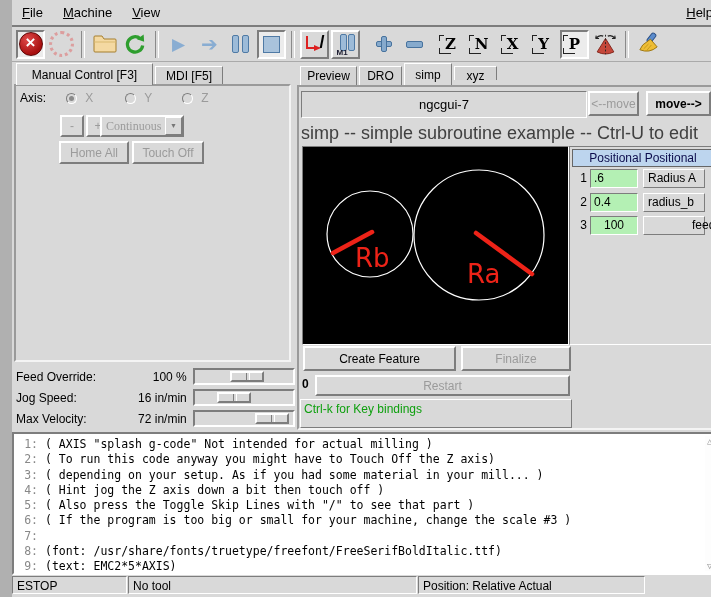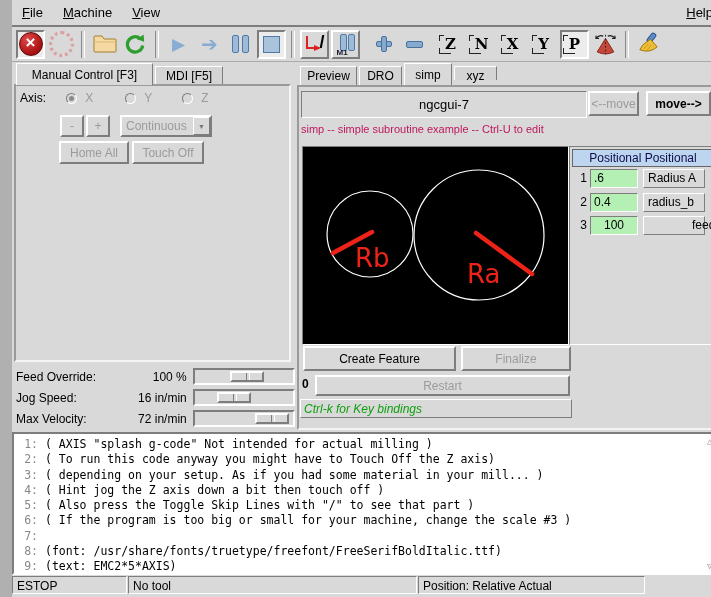--- a/index.html
+++ b/index.html
@@ -73,21 +73,21 @@
      justify-content:center;font-size:7px;color:#777;}
   
   .sliderrow{position:absolute;left:0;width:283px;height:21px;display:flex;align-items:center;}
   .sl-label{padding-left:4px;width:108px;}
   .sl-value{width:64px;text-align:right;padding-right:6px;}
   .trough{position:relative;width:103px;height:17px;box-sizing:border-box;}
   .handle{position:absolute;top:1px;width:34px;height:11px;box-sizing:border-box;}
   .handle::after{content:"";position:absolute;left:14px;top:0;width:2px;height:100%;
      border-left:1px solid #7d7d7d;border-right:1px solid #fff;}
   
-  .subtitle{color:#be185d;font-size:11px;}
+  .subtitle{color:#404040;font-size:18px;}
   .params-header{background:#bdd5ee;border:1px solid #666;color:#0d0d4d;text-align:center;}
   .pentry{background:#b4f0b4;border:1px solid;border-color:#7d7d7d #fff #fff #7d7d7d;
      padding:1px 3px;box-sizing:border-box;}
   .pname{border:1px solid;border-color:#fff #7d7d7d #7d7d7d #fff;background:#d9d9d9;
      padding:1px 4px;box-sizing:border-box;}
   .hint{color:#0fa00f;}
   
   .gcode{position:absolute;left:0;top:432px;width:711px;height:143px;background:#fff;
      border:2px solid;border-color:#7d7d7d #fff #fff #7d7d7d;box-sizing:border-box;
      font-family:"DejaVu Sans Mono","Liberation Mono",monospace;font-size:11.5px;
@@ -225,21 +225,21 @@
         <span class="radio"></span>
         <span class="dis" style="margin-left:5px;">Y</span>
       </span>
       <span style="position:absolute;left:170px;top:29px;">
         <span class="radio"></span>
         <span class="dis" style="margin-left:5px;">Z</span>
       </span>
 
       <div class="btn raised dis" style="position:absolute;left:48px;top:53px;width:24px;height:22px;">-</div>
       <div class="btn raised dis" style="position:absolute;left:74px;top:53px;width:24px;height:22px;">+</div>
-      <div class="combo raised" style="left:108px;top:53px;width:92px;height:22px;">
+      <div class="combo raised" style="left:88px;top:53px;width:84px;height:22px;font-family:Liberation Serif, serif;">
         <span class="dis" style="padding-left:4px;">Continuous</span>
         <span class="arrowbox raised1">▼</span>
       </div>
 
       <div class="btn raised dis" style="position:absolute;left:47px;top:79px;width:70px;height:23px;">Home All</div>
       <div class="btn raised dis" style="position:absolute;left:120px;top:79px;width:72px;height:23px;">Touch Off</div>
 
       <div class="sliderrow" style="top:304px;">
         <span class="sl-label">Feed Override:</span>
         <span class="sl-value">100 %</span>
@@ -303,22 +303,22 @@
         <div class="pentry" style="position:absolute;left:20px;top:69px;width:48px;height:19px;text-align:center;">100</div>
         <div class="pname" style="position:absolute;left:73px;top:69px;width:62px;height:19px;padding-left:48px;">feedrate</div>
       </div>
 
       <div class="btn raised" style="position:absolute;left:8px;top:284px;width:153px;height:25px;">Create Feature</div>
       <div class="btn raised dis" style="position:absolute;left:166px;top:284px;width:110px;height:25px;">Finalize</div>
 
       <span style="position:absolute;left:7px;top:315px;font-weight:bold;">0</span>
       <div class="btn raised dis" style="position:absolute;left:20px;top:313px;width:255px;height:21px;">Restart</div>
 
-      <div class="hint raised1" style="position:absolute;left:5px;top:337px;width:272px;height:19px;
-           line-height:19px;padding-left:3px;box-sizing:border-box;font-style:italic;">Ctrl-k for Key bindings</div>
+      <div class="hint raised1" style="position:absolute;left:5px;top:337px;width:272px;height:29px;
+           line-height:19px;padding-left:3px;box-sizing:border-box;">Ctrl-k for Key bindings</div>
     </div>
   </div>
 
   <div class="gcode">
     <div class="gline"><span class="gnum">1:</span><span class="gtext">( AXIS "splash g-code" Not intended for actual milling )</span></div>
     <div class="gline"><span class="gnum">2:</span><span class="gtext">( To run this code anyway you might have to Touch Off the Z axis)</span></div>
     <div class="gline"><span class="gnum">3:</span><span class="gtext">( depending on your setup. As if you had some material in your mill... )</span></div>
     <div class="gline"><span class="gnum">4:</span><span class="gtext">( Hint jog the Z axis down a bit then touch off )</span></div>
     <div class="gline"><span class="gnum">5:</span><span class="gtext">( Also press the Toggle Skip Lines with "/" to see that part )</span></div>
     <div class="gline"><span class="gnum">6:</span><span class="gtext">( If the program is too big or small for your machine, change the scale #3 )</span></div>

